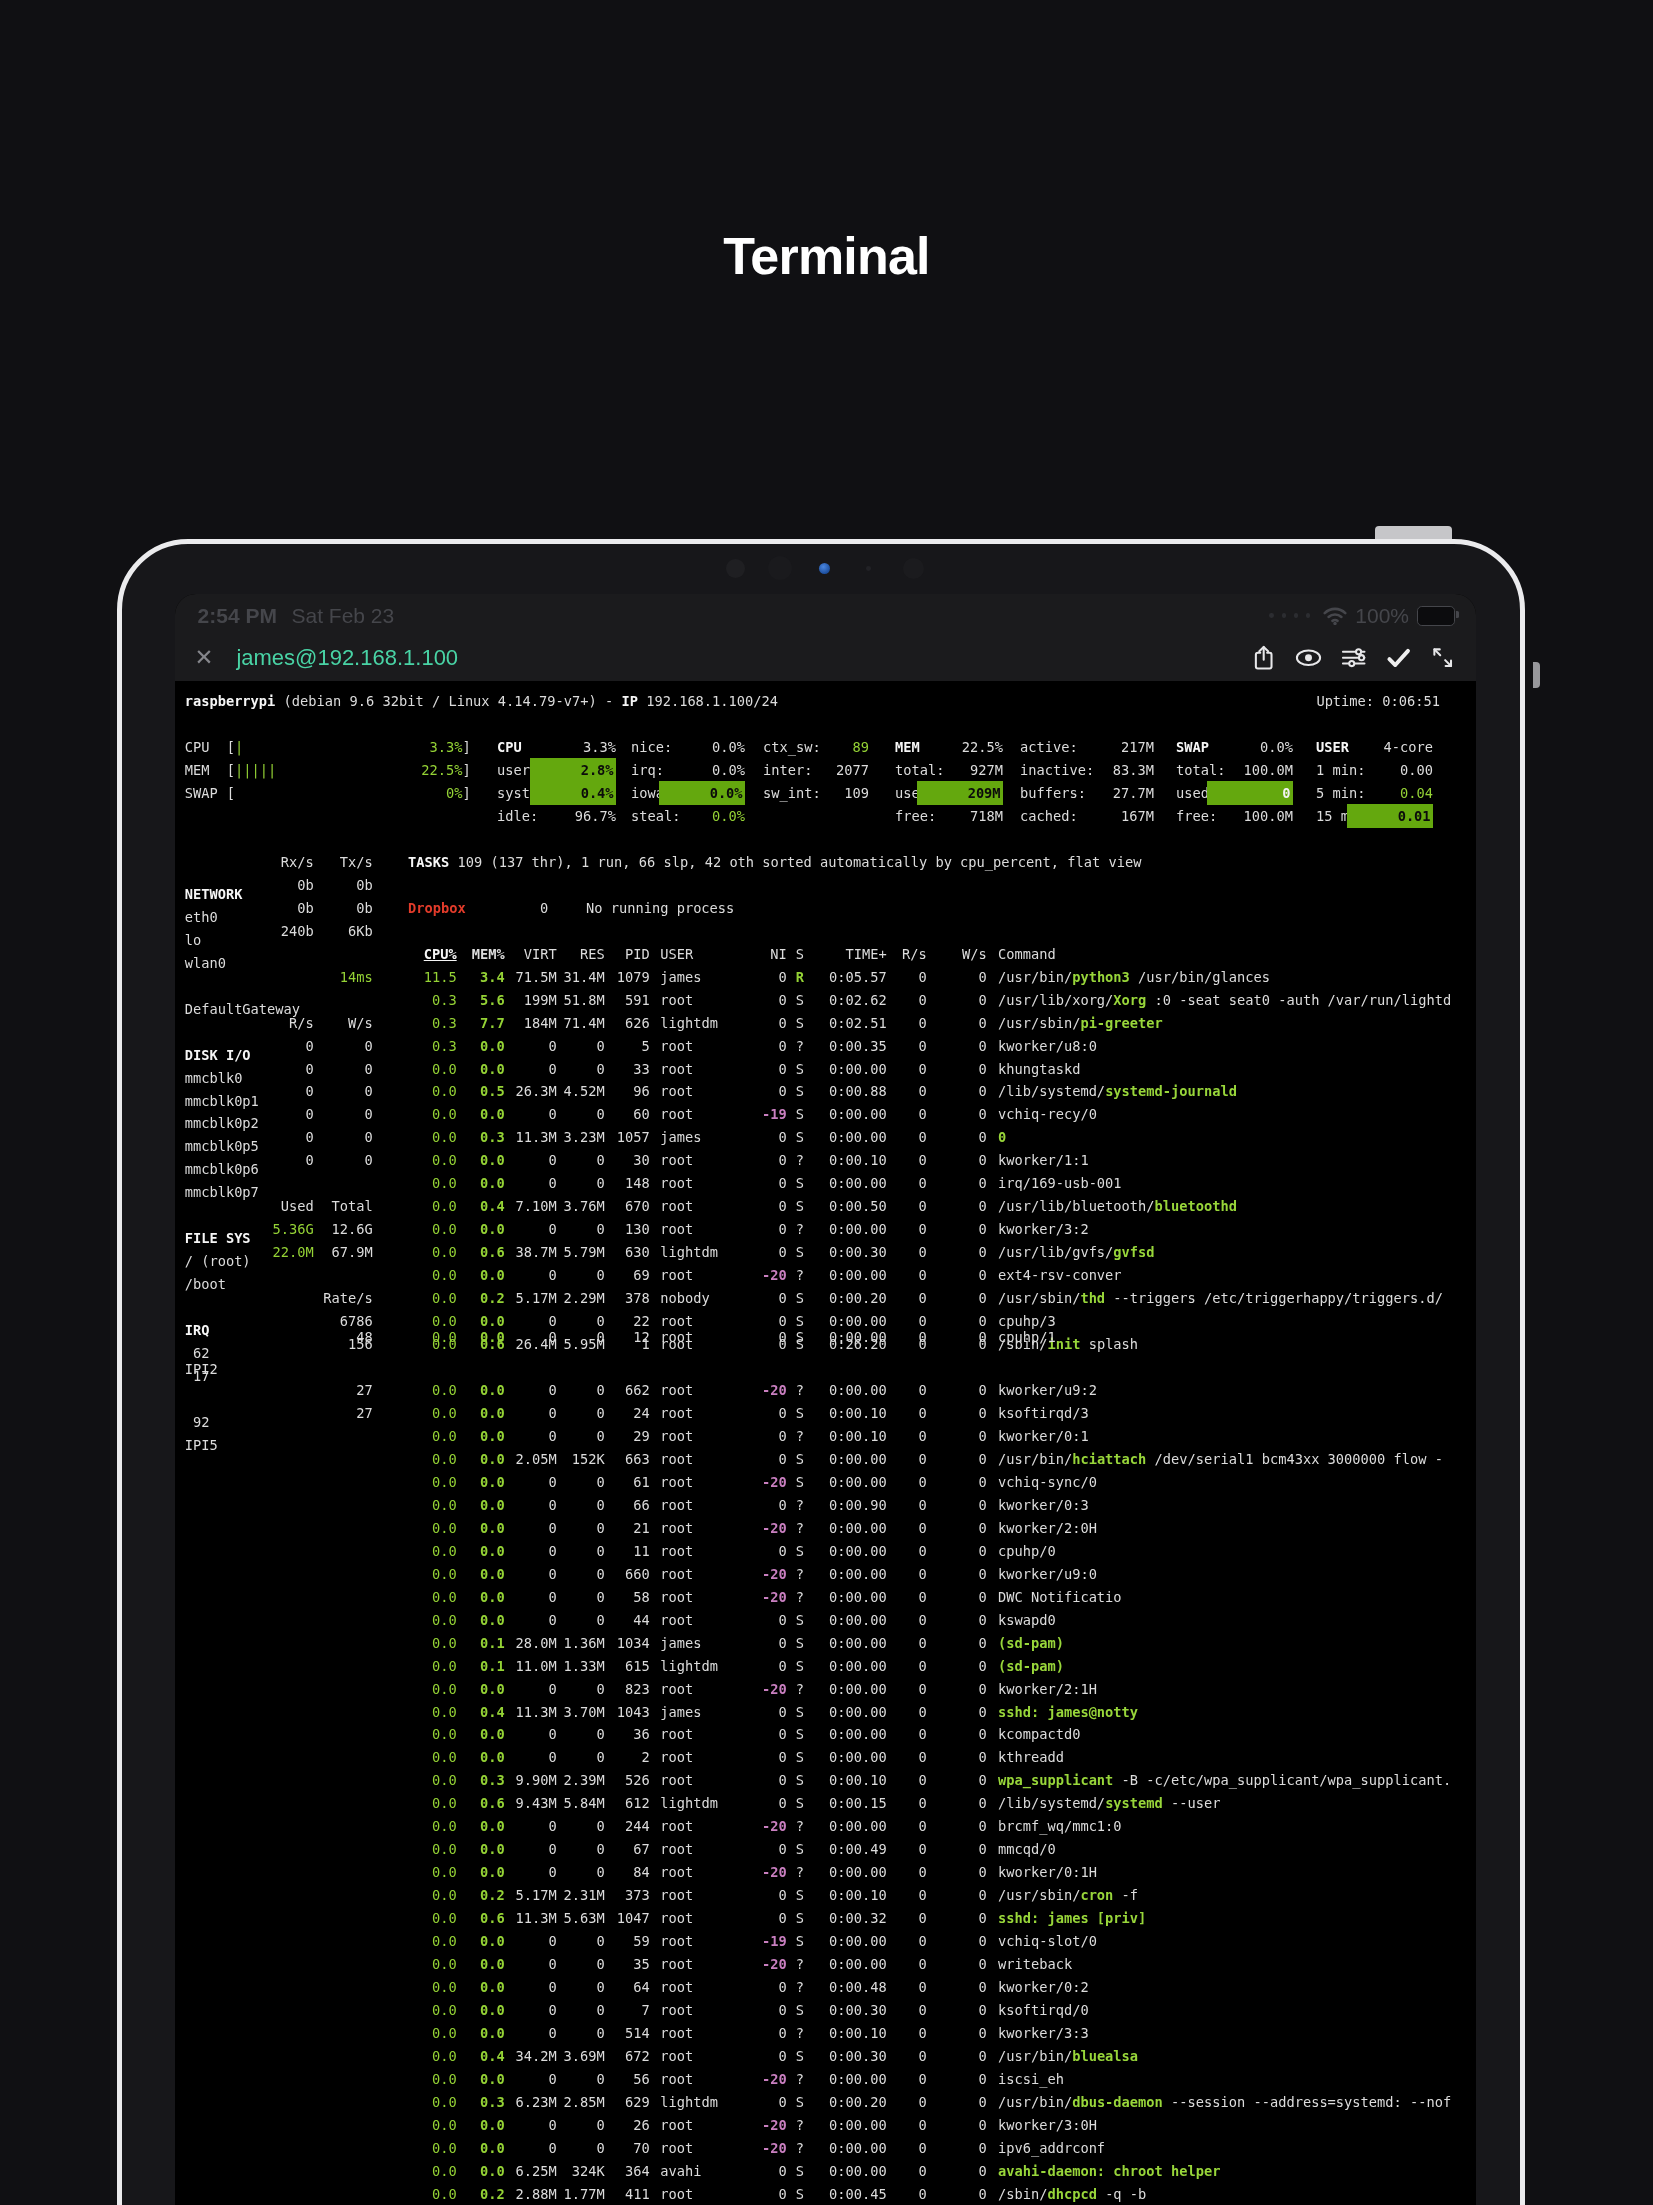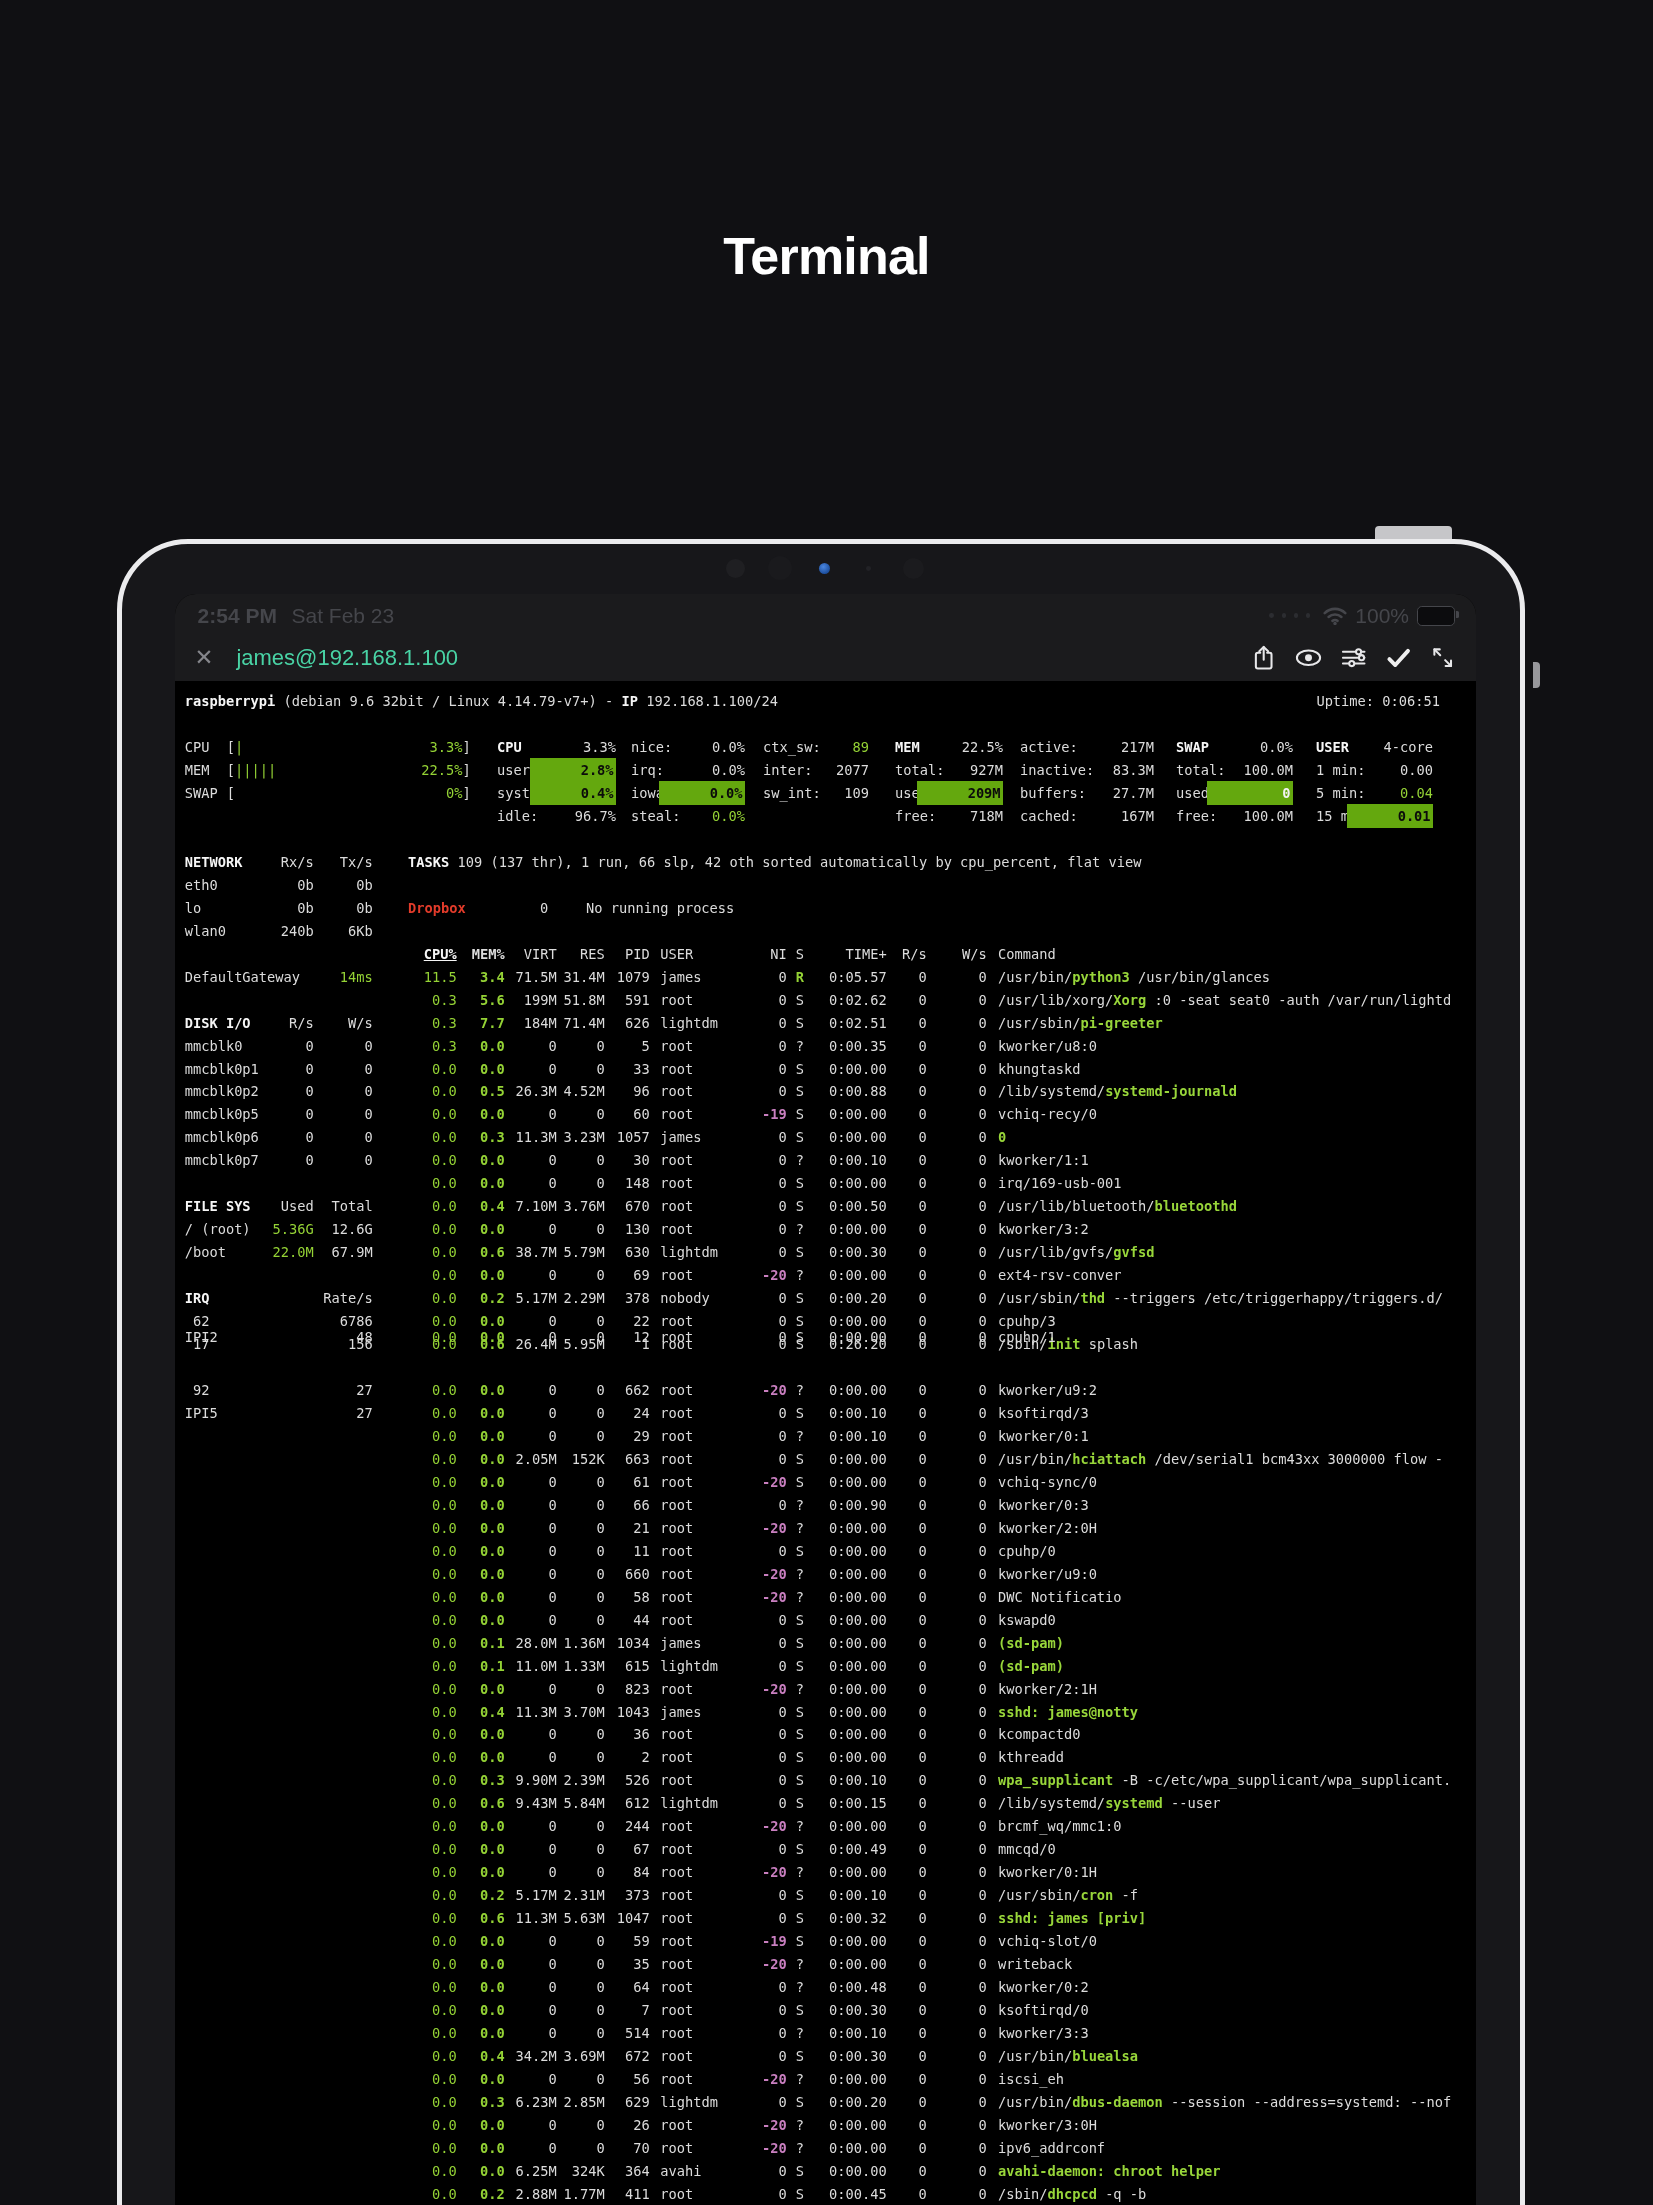--- a/index.html
+++ b/index.html
@@ -56,21 +56,21 @@
   .v.hl,.v.hlw{background:#64a80e;color:#0b0b0b;font-weight:bold;min-width:86px;
     height:24px;top:50%;transform:translateY(-50%);padding:0 2.4px;box-sizing:border-box;}
   .v.hlw{color:#f2f2f2;}
   .gauge{width:286px;display:flex;align-items:center;white-space:pre;}
   .gauge .glabel{width:42px;display:inline-block;}
   .gauge .gspacer{flex:1;}
   .red{color:#e23b2a;font-weight:bold;}
 
   .sbrow{position:absolute;left:9.7px;top:0;width:188px;height:100%;}
   .sbrow span{position:absolute;top:0;height:100%;display:flex;align-items:center;white-space:pre;}
-  .sname{left:0;}
+  .sname{left:0;margin-top:32px;}
   .sv1{right:59px;}
   .sv2{right:0;}
 
   .ps{position:absolute;left:9.7px;top:0;width:1277px;height:100%;display:grid;
     grid-template-columns:272px 48px 52px 48px 45px 101px 36px 29px 71px 40px 60px 1fr;
     align-items:center;white-space:pre;}
   .ps span{overflow:visible;}
   .pc-r{text-align:right;}
   .pc0{text-align:right;color:#94d235;}
   .pc1{text-align:right;color:#94d235;font-weight:bold;}

